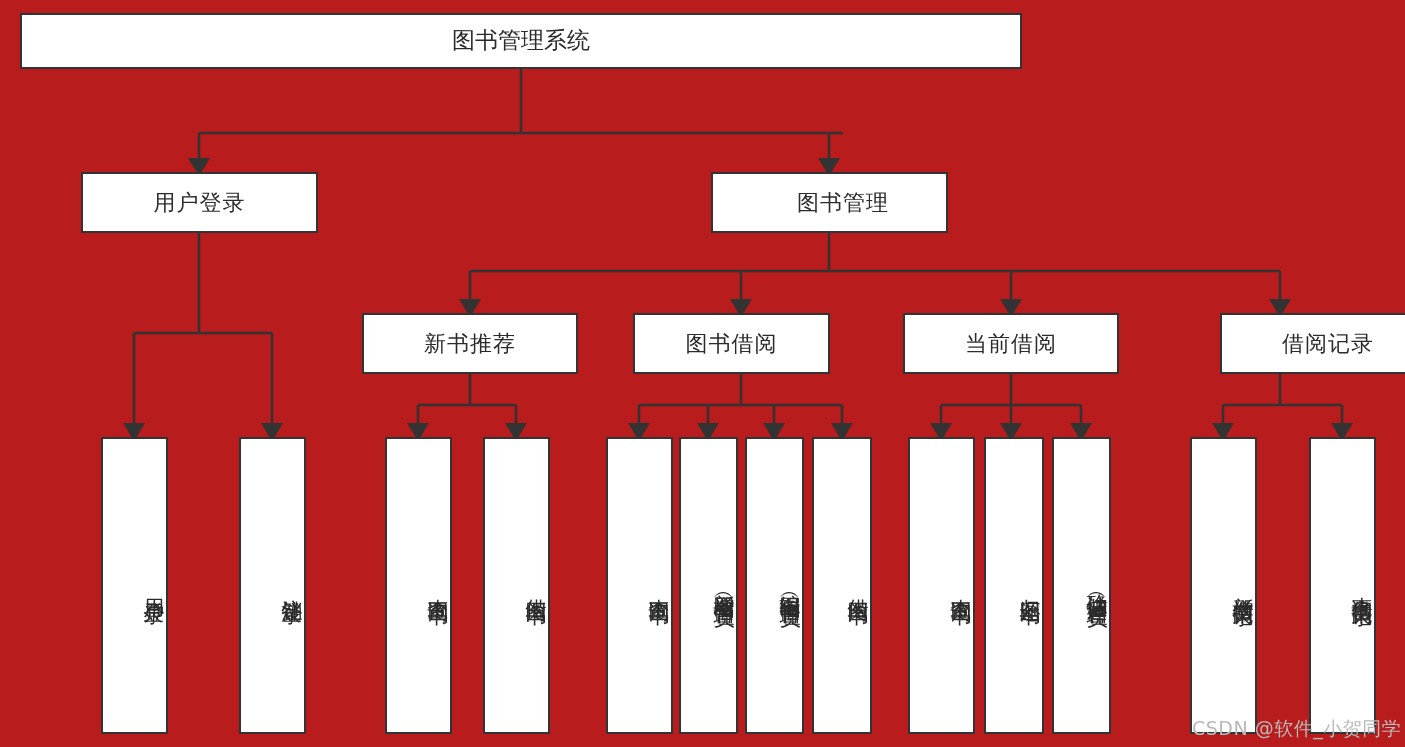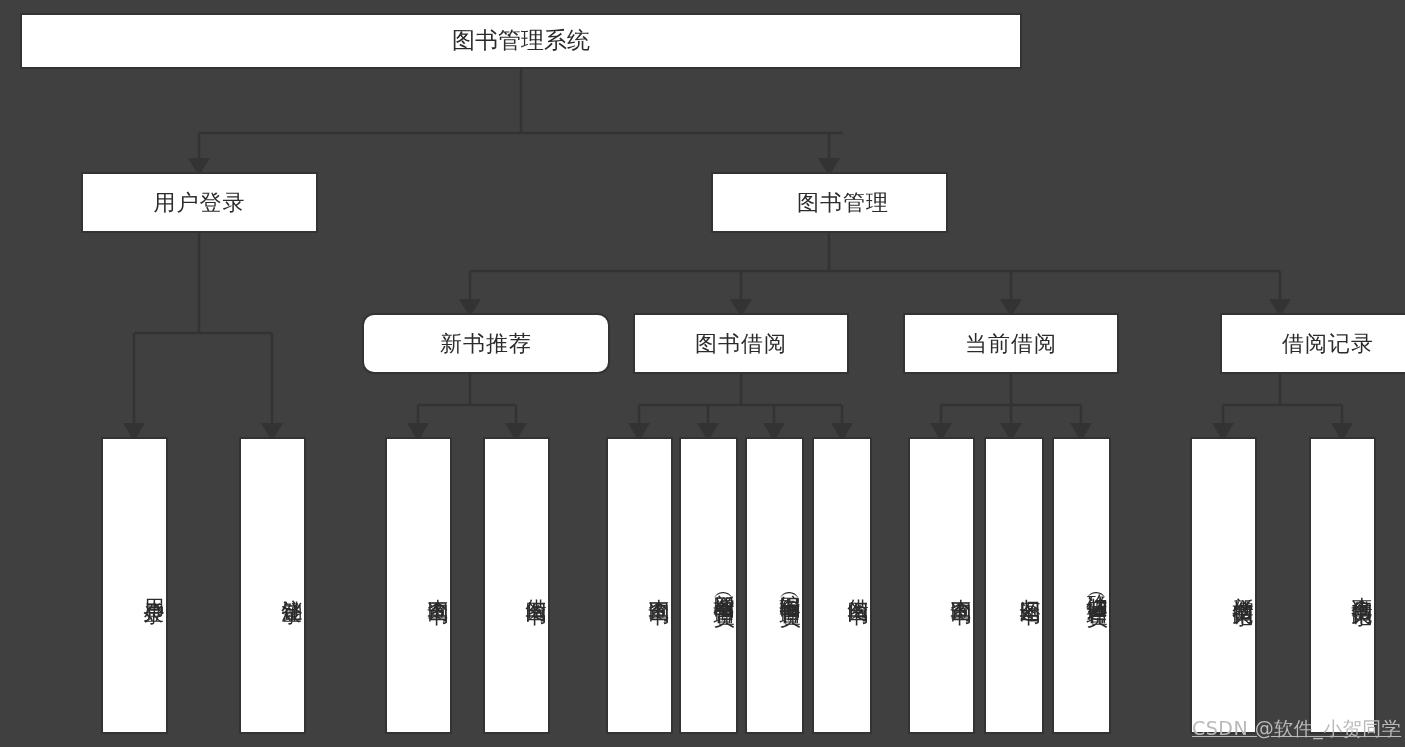--- a/index.html
+++ b/index.html
@@ -4,21 +4,21 @@
 <style>
   html, body {
     margin: 0;
     padding: 0;
     background: #ffffff;
   }
   #canvas {
     position: relative;
     width: 1405px;
     height: 747px;
-    background: #404040;
+    background: #b91c1c;
     font-family: "DejaVu Sans", "Liberation Sans", sans-serif;
     overflow: hidden;
   }
   #wires {
     position: absolute;
     left: 0;
     top: 0;
     width: 1405px;
     height: 747px;
     pointer-events: none;
@@ -55,21 +55,20 @@
     text-orientation: upright;
     display: block;
     white-space: nowrap;
   }
   .watermark {
     position: absolute;
     color: #b9b9b9;
     font-size: 19px;
     white-space: nowrap;
     letter-spacing: 0.5px;
-    text-decoration: underline;
   }
 </style>
 </head>
 <body>
 
 <div id="canvas">
 
   <svg id="wires" viewBox="0 0 1405 747">
     <defs>
       <marker id="arrow" markerWidth="10" markerHeight="10" refX="1" refY="5" orient="auto" markerUnits="strokeWidth">
@@ -124,24 +123,24 @@
     <span>图书管理系统</span>
   </div>
 
   <div class="node horiz" style="left: 81px; top: 172px; width: 237px; height: 61px;">
     <span>用户登录</span>
   </div>
   <div class="node horiz" style="left: 711px; top: 172px; width: 237px; height: 61px; padding-left: 27px;">
     <span>图书管理</span>
   </div>
 
-  <div class="node horiz" style="left: 362px; top: 313px; width: 248px; height: 61px; border-radius: 12px;">
+  <div class="node horiz" style="left: 362px; top: 313px; width: 216px; height: 61px;">
     <span>新书推荐</span>
   </div>
-  <div class="node horiz" style="left: 633px; top: 313px; width: 216px; height: 61px;">
+  <div class="node horiz" style="left: 633px; top: 313px; width: 197px; height: 61px;">
     <span>图书借阅</span>
   </div>
   <div class="node horiz" style="left: 903px; top: 313px; width: 216px; height: 61px;">
     <span>当前借阅</span>
   </div>
   <div class="node horiz" style="left: 1220px; top: 313px; width: 216px; height: 61px;">
     <span>借阅记录</span>
   </div>
 
   <div class="node leaf" style="left: 101px; top: 437px; width: 67px; height: 297px;">

